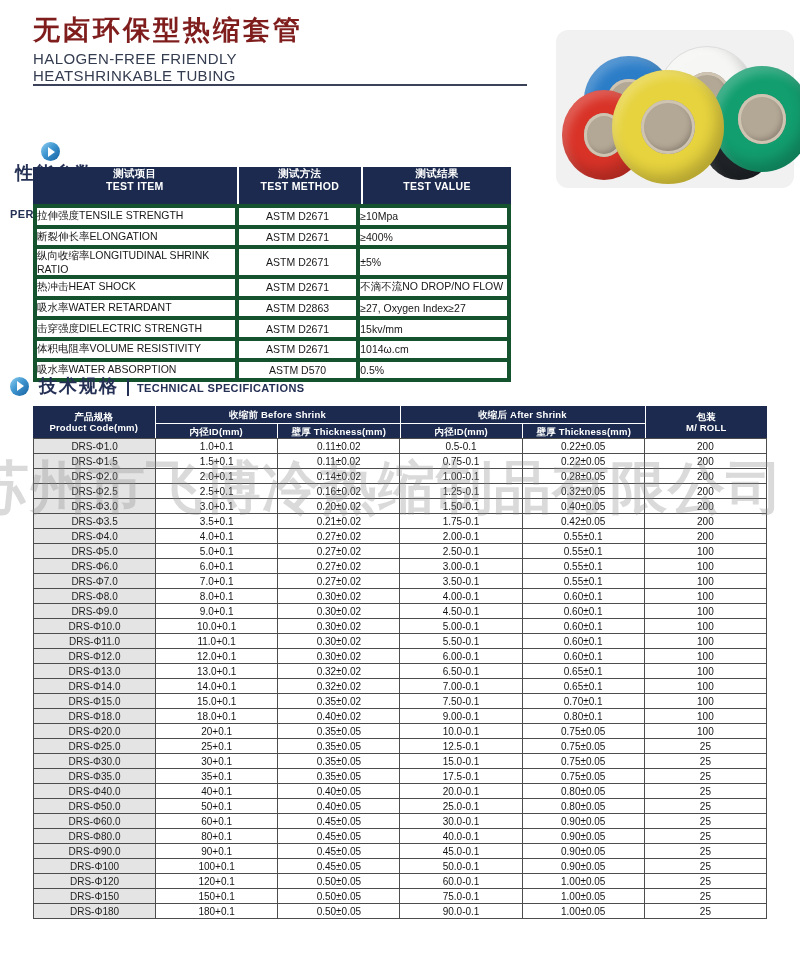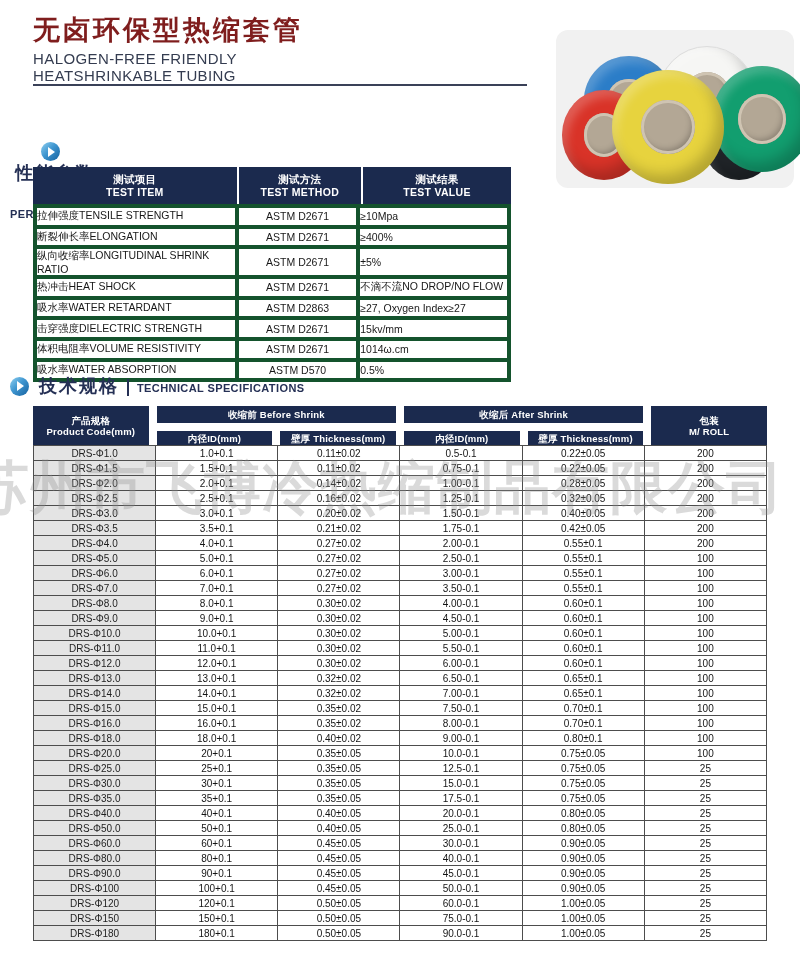--- a/index.html
+++ b/index.html
@@ -52,37 +52,37 @@
     border-left:7px solid #ffffff; border-top:5px solid transparent; border-bottom:5px solid transparent;
   }
   .section-cn { font-size:18px; font-weight:bold; color:#253055; letter-spacing:2px; }
   .section-sep { width:2px; height:17px; background:#253055; margin:2px 8px 0 8px; }
   .section-en { font-size:11px; font-weight:bold; color:#253055; letter-spacing:0.4px; margin-top:4px; }
   
   .perf-wrap { position:absolute; left:33px; top:167px; width:478px; }
   .perf-head { display:flex; gap:2px; }
   .perf-head-cell {
     background:#1b2a4e; color:#fff; height:37px;
-    display:flex; flex-direction:column; align-items:center; justify-content:center;
+    display:flex; flex-direction:column; align-items:center; justify-content:flex-start;
     font-size:10.5px; font-weight:bold; line-height:13px; letter-spacing:0.3px;
   }
   .phc-1 { flex:0 0 42.6%; } .phc-2 { flex:0 0 25.6%; } .phc-3 { flex:1; }
   table.perf-body { width:100%; border-collapse:collapse; table-layout:fixed; margin-top:0; }
   table.perf-body td {
     border:4px solid #14532d; height:16.6px; font-size:10.5px; color:#181818; padding:0;
     background:#fff;
   }
   td.perf-item  { text-align:left; padding-left:8px; }
   td.perf-method{ text-align:center; }
   td.perf-value { text-align:left; padding-left:10px; }
   
   .spec-wrap { position:absolute; left:33px; top:406px; width:734px; }
   .spec-head {
     display:grid; grid-template-columns:repeat(6,1fr); grid-template-rows:17px 14px;
-    gap:8px; background:#ffffff;
+    gap:1px; background:#ffffff;
   }
   .spec-head-cell {
     background:#1b2a4e; color:#ffffff; display:flex; flex-direction:column;
     align-items:center; justify-content:center;
     font-size:9.5px; font-weight:bold; line-height:11px; letter-spacing:0.2px;
   }
   .shc-product { grid-column:1; grid-row:1 / 3; }
   .shc-before  { grid-column:2 / 4; grid-row:1; }
   .shc-after   { grid-column:4 / 6; grid-row:1; }
   .shc-roll    { grid-column:6; grid-row:1 / 3; }
@@ -401,28 +401,20 @@
 
   <tr>
     <td class="code-cell">DRS-Φ15.0</td>
     <td>15.0+0.1</td>
     <td>0.35±0.02</td>
     <td>7.50-0.1</td>
     <td>0.70±0.1</td>
     <td>100</td>
   </tr>
 
-  <tr>
-    <td class="code-cell">DRS-Φ16.0</td>
-    <td>16.0+0.1</td>
-    <td>0.35±0.02</td>
-    <td>8.00-0.1</td>
-    <td>0.70±0.1</td>
-    <td>100</td>
-  </tr>
 
   <tr>
     <td class="code-cell">DRS-Φ18.0</td>
     <td>18.0+0.1</td>
     <td>0.40±0.02</td>
     <td>9.00-0.1</td>
     <td>0.80±0.1</td>
     <td>100</td>
   </tr>
 

